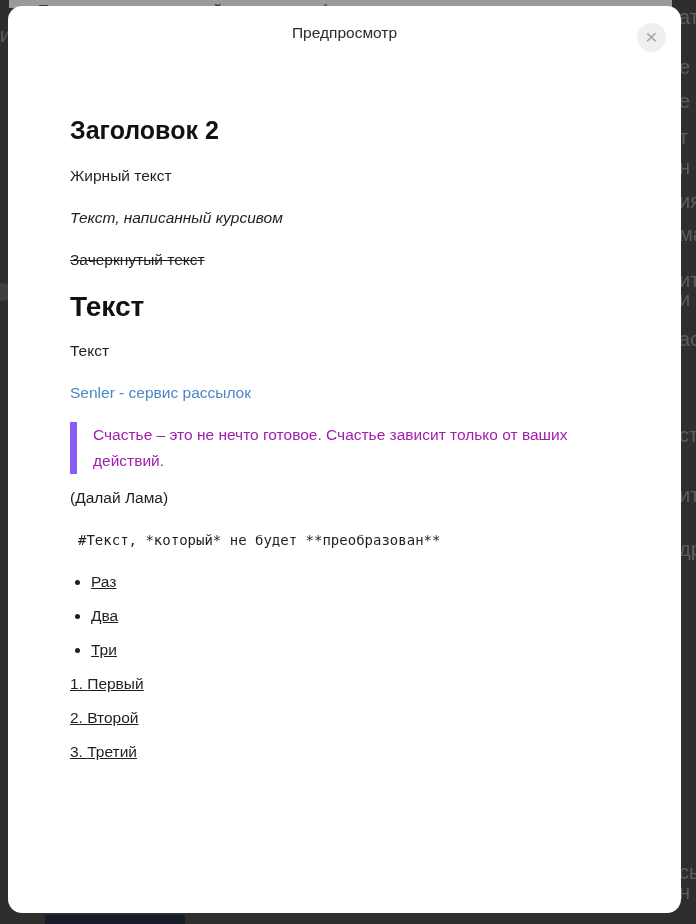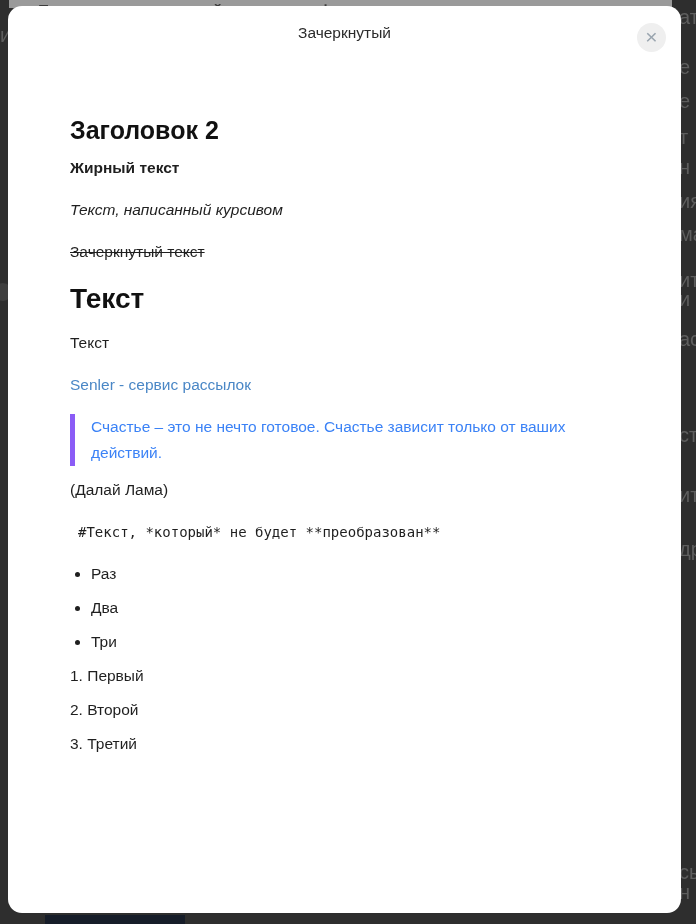--- a/index.html
+++ b/index.html
@@ -50,42 +50,42 @@
     color:#9aa5af; font-size:21px; line-height:1; font-weight:400;
     transform:translateY(-1px);
   }
 
   
   .content {
     padding:0 62px; font-size:15.5px; line-height:26px; color:#1f1f1f;
   }
   .content h2 {
     font-size:25px; line-height:33px; font-weight:700; color:#111;
-    margin:68px 0 8px;
+    margin:68px 0 16px;
   }
   .content h1 {
     font-size:28px; line-height:36px; font-weight:700; color:#111;
     margin:1px 0 13px;
   }
   .content p { margin:0 0 16px; }
-  .bold-line { font-weight:700; }
+  .bold-line { font-weight:400; }
   .italic-line { font-style:italic; }
   .strike-line { text-decoration:line-through; }
   .content a { color:#4a87c6; text-decoration:none; cursor:pointer; }
   .content blockquote {
     margin:16px 0 11px; padding:0 0 0 16px;
-    border-left:5px solid #8b5cf6; color:#3b82f6;
+    border-left:7px solid #8b5cf6; color:#a21caf;
   }
   .content pre {
     margin:6px 8px 16px; font-family:"DejaVu Sans Mono", monospace;
     font-size:14px; line-height:26px; color:#1f1f1f; white-space:pre-wrap;
   }
   .content ul { margin:0 0 8px; padding:0 0 0 21px; list-style:disc; }
   .content ol { margin:0 0 16px; padding:0; list-style:decimal inside; }
-  .content li { margin:0 0 8px; line-height:26px; }
+  .content li { margin:0 0 8px; line-height:26px;text-decoration:underline; }
   .content li:last-child { margin-bottom:0; }
 </style>
 </head>
 <body>
 
 <div class="bg-top-strip">
   <span class="bg-top-frag" style="left:30px">Текст</span>
   <span class="bg-top-frag" style="left:204px">й</span>
   <span class="bg-top-frag" style="left:310px">ф</span>
 </div>
@@ -107,21 +107,21 @@
 <span class="bg-right-frag" style="left:679px;top:426px">ст</span>
 <span class="bg-right-frag" style="left:679px;top:486px">ит</span>
 <span class="bg-right-frag" style="left:679px;top:540px">др</span>
 <span class="bg-right-frag" style="left:679px;top:863px">сь</span>
 <span class="bg-right-frag" style="left:679px;top:883px">н</span>
 <span class="bg-right-frag" style="left:679px;top:938px">ег</span>
 
 <div class="modal">
 
   <div class="modal-header">
-    <div class="modal-title">Зачеркнутый</div>
+    <div class="modal-title">Предпросмотр</div>
     <button class="close-btn">
       <span>×</span>
     </button>
   </div>
 
   <div class="content">
 
     <h2>Заголовок 2</h2>
 
     <p class="bold-line">Жирный текст</p>

